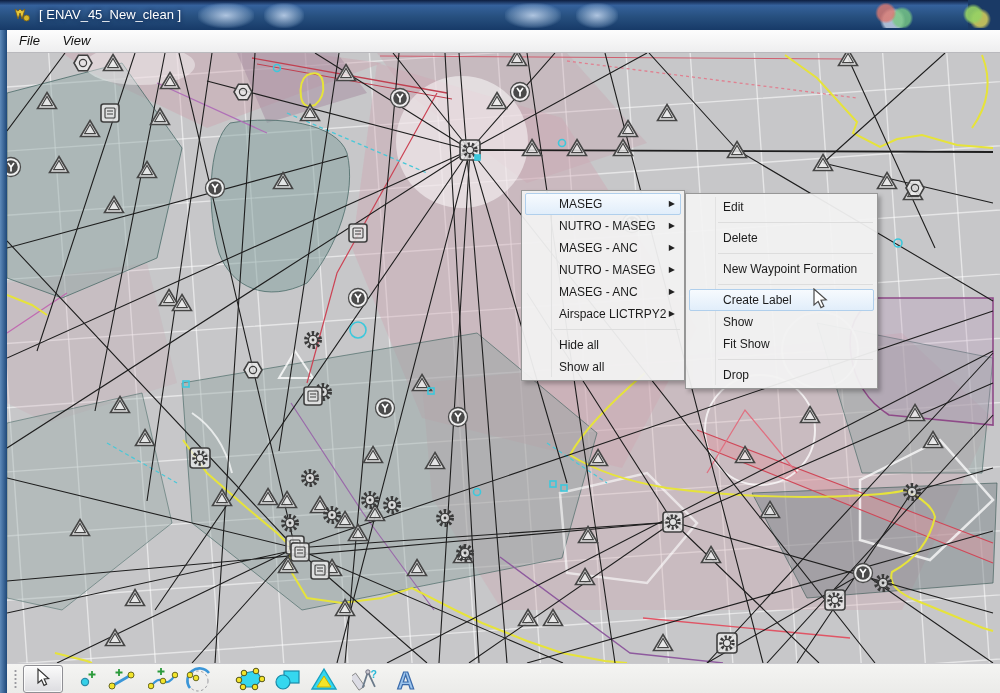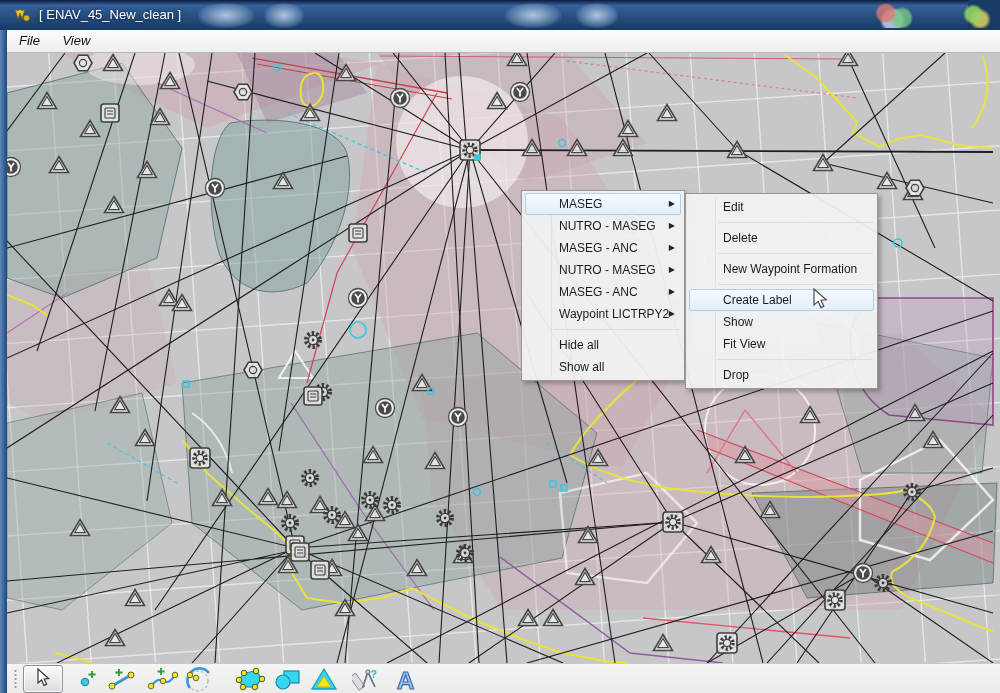--- a/index.html
+++ b/index.html
@@ -319,38 +319,38 @@
   </div>
   <div class="item">
     <span>NUTRO - MASEG</span>
     <span class="arr">▶</span>
   </div>
   <div class="item">
     <span>MASEG - ANC</span>
     <span class="arr">▶</span>
   </div>
   <div class="item">
-    <span>Waypoint LICTRPY2</span>
+    <span>Airspace LICTRPY2</span>
     <span class="arr">▶</span>
   </div>
   <div class="sep"></div>
   <div class="item">Hide all</div>
   <div class="item">Show all</div>
 </div>
 
 <div class="menu ctx-sub">
   <div class="item">Edit</div>
   <div class="sep"></div>
   <div class="item">Delete</div>
   <div class="sep"></div>
   <div class="item">New Waypoint Formation</div>
   <div class="sep"></div>
   <div class="item hl">Create Label</div>
   <div class="item">Show</div>
-  <div class="item">Fit View</div>
+  <div class="item">Fit Show</div>
   <div class="sep"></div>
   <div class="item">Drop</div>
 </div>
 
 <svg class="cursor" width="16" height="22" viewBox="0 0 16 22">
   <path d="M1,1 L1,17 L5.2,13.4 L8,19.6 L10.8,18.3 L8,12.2 L13.2,11.8 Z" fill="#fff" stroke="#4a4a4a" stroke-width="1.2"></path>
 </svg>
 
 <div class="toolbar">
   <div class="grip"></div>

